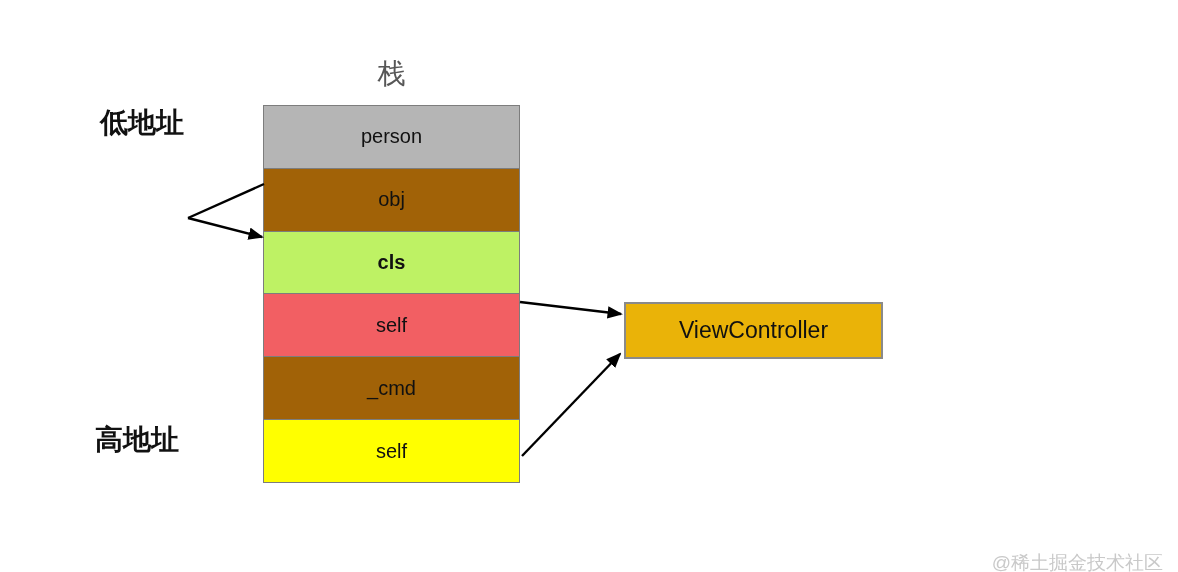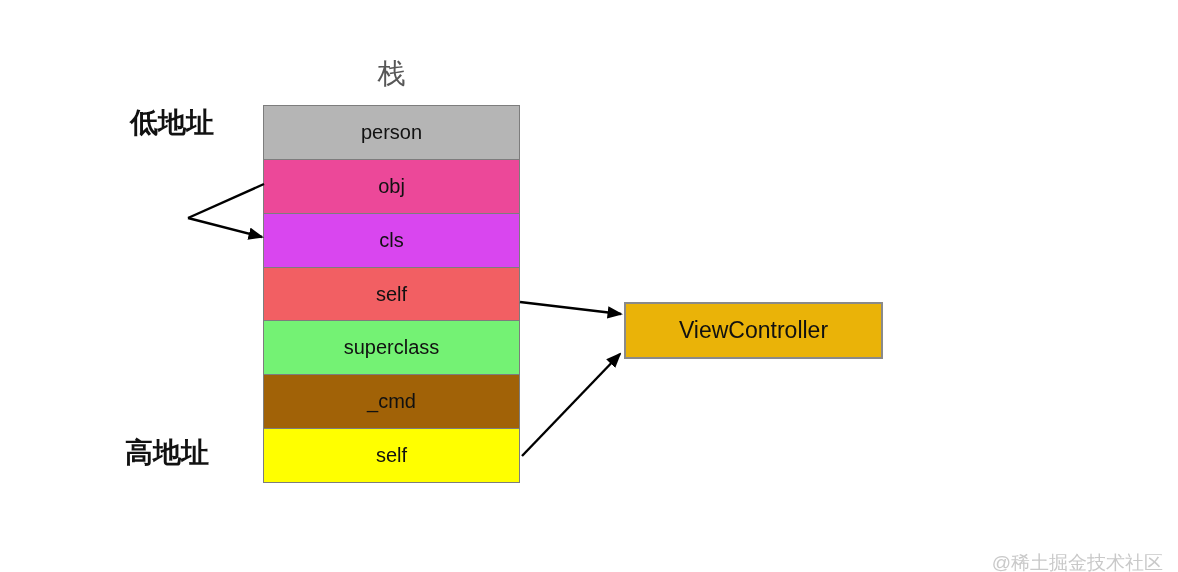--- a/index.html
+++ b/index.html
@@ -20,24 +20,23 @@
     font-size: 28px;
     color: #575757;
     line-height: 1;
   }
   .addr-label {
     position: absolute;
     font-size: 28px;
     font-weight: 600;
     color: #111111;
     line-height: 1;
-    margin-left: 30px;
   }
   #low-addr  { left: 100px; top: 109px; }
-  #high-addr { left: 95px;  top: 439px; }
+  #high-addr { left: 95px;  top: 426px; }
   #stack {
     position: absolute;
     left: 263px;
     top: 105px;
     width: 255px;
     height: 376px;
     border: 1px solid #7d7d7d;
     display: flex;
     flex-direction: column;
   }
@@ -85,24 +84,23 @@
 <div id="canvas">
 
   <div class="stack-title">栈</div>
 
   <div id="low-addr" class="addr-label">低地址</div>
 
   <div id="high-addr" class="addr-label">高地址</div>
 
   <div id="stack">
       <div class="frame" style="background-color: rgb(181, 181, 181);">person</div>
-      <div class="frame" style="background-color: #ec4899;">obj</div>
-      <div class="frame" style="background-color: #d946ef;">cls</div>
+      <div class="frame" style="background-color: #a16207;">obj</div>
+      <div class="frame" style="background-color: #bef264; font-weight: bold;">cls</div>
       <div class="frame" style="background-color: rgb(242, 95, 99);">self</div>
-      <div class="frame" style="background-color: rgb(116, 242, 116);">superclass</div>
       <div class="frame" style="background-color: #a16207;">_cmd</div>
       <div class="frame" style="background-color: rgb(255, 255, 0);">self</div>
     </div>
 
   <div id="vc-box" style="background-color: #eab308;">
     <span>ViewController</span>
   </div>
 
   <svg id="arrows-layer" viewBox="0 0 1178 572" xmlns="http://www.w3.org/2000/svg">
     <defs>

